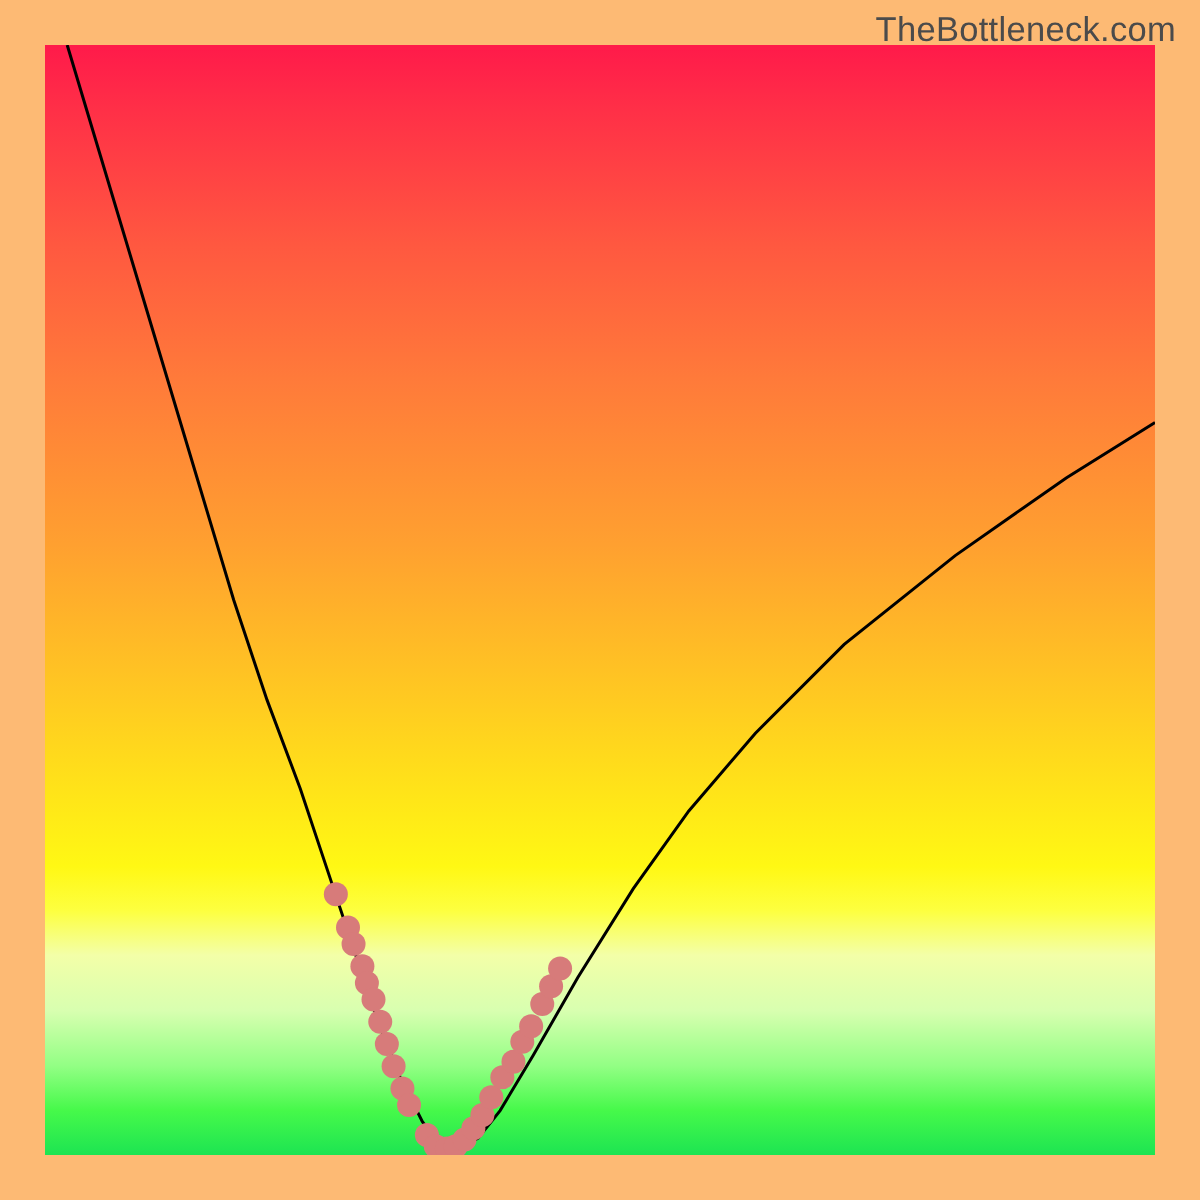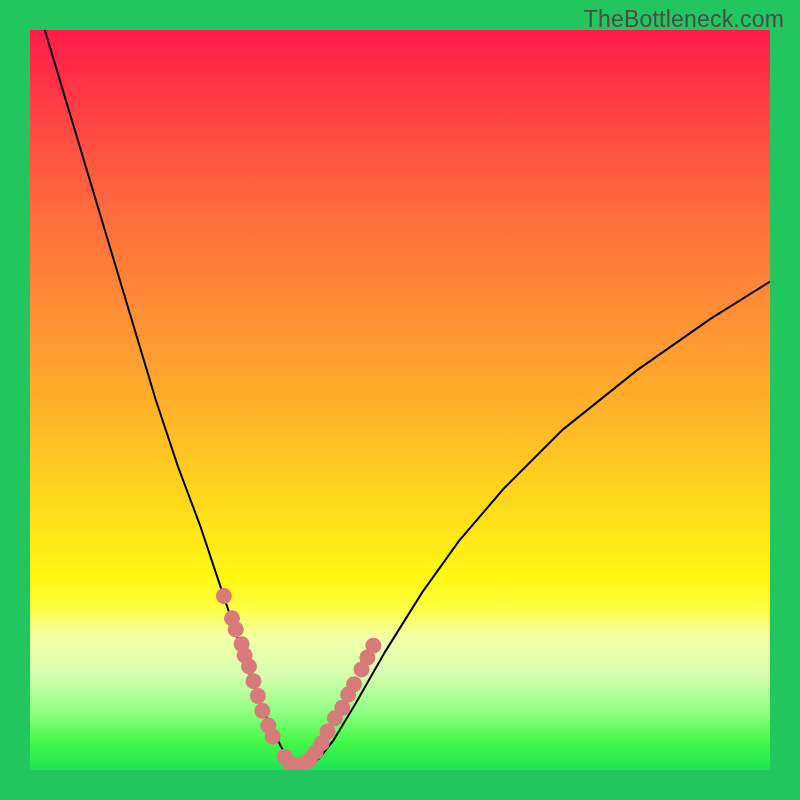--- a/index.html
+++ b/index.html
@@ -10,21 +10,21 @@
     background: #000;
     font-family: Arial, Helvetica, sans-serif;
     overflow: hidden;
   }
   .frame {
     position: absolute;
     left: 0;
     top: 0;
     width: 800px;
     height: 800px;
-    background: #22c55e;
+    background: #fdba74;
   }
   .plot {
     position: absolute;
     left: 30px;
     top: 30px;
     width: 740px;
     height: 740px;
     overflow: hidden;
   }
   

